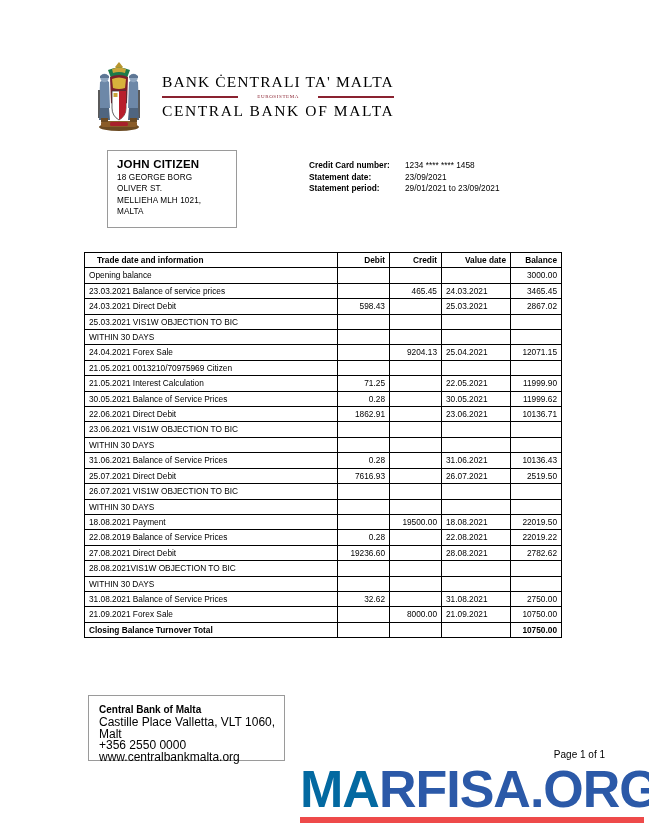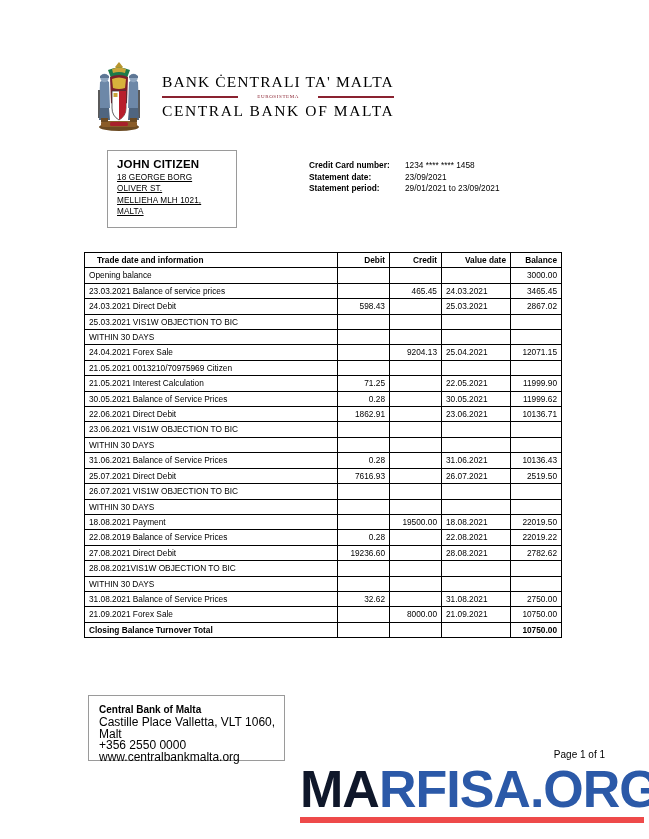--- a/index.html
+++ b/index.html
@@ -84,21 +84,20 @@
   #customer-name {
     font-size: 11.5px;
     font-weight: bold;
     letter-spacing: 0.2px;
     margin-bottom: 2px;
   }
   .addr-line {
     font-size: 8.2px;
     line-height: 11.4px;
     letter-spacing: 0.1px;
-    text-decoration: underline;
   }
 
   
   #statement-meta {
     position: absolute;
     left: 309px;
     top: 160px;
     font-size: 8.3px;
     line-height: 11.6px;
   }
@@ -190,21 +189,21 @@
     width: 349px;
   }
   #watermark-text {
     font-family: "Liberation Sans", sans-serif;
     font-size: 52px;
     font-weight: bold;
     letter-spacing: -1px;
     line-height: 54px;
     white-space: nowrap;
   }
-  .wm-light { color: #0f172a; }
+  .wm-light { color: #0369a1; }
   .wm-dark  { color: #2b59a8; }
   #watermark-bar {
     height: 6px;
     background: #ee4a4a;
     margin-top: 1px;
     width: 344px;
   }
 </style>
 </head>
 <body>

